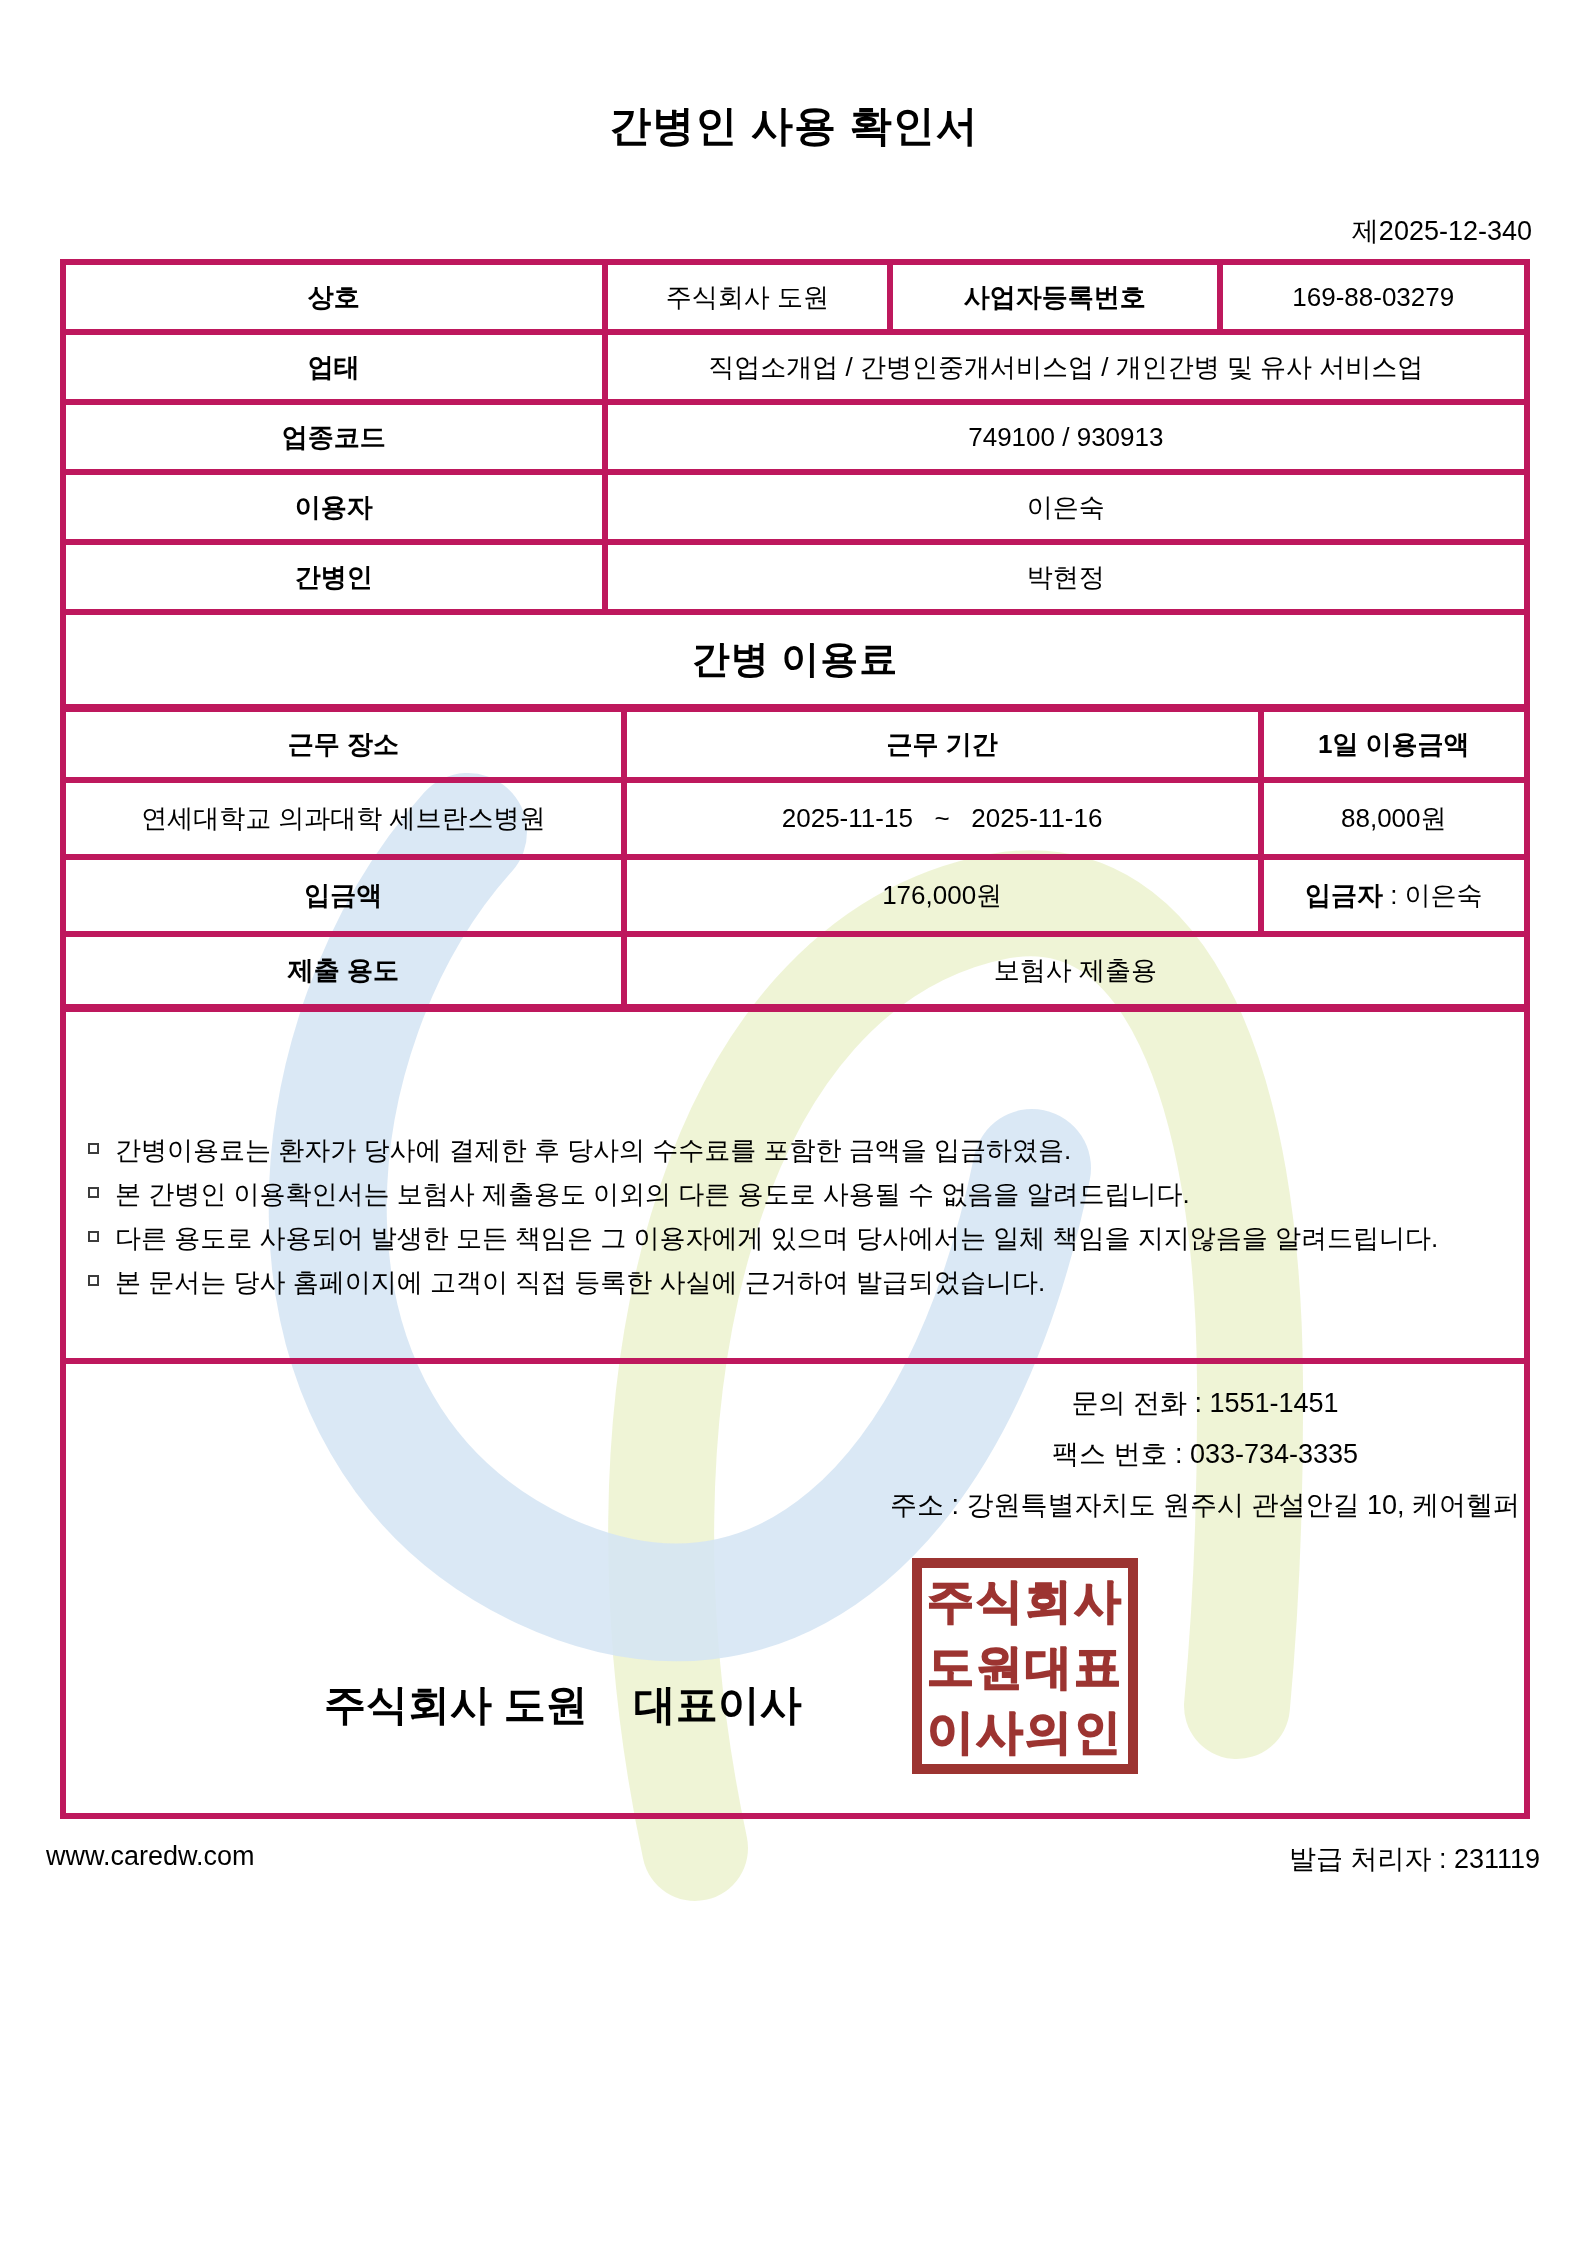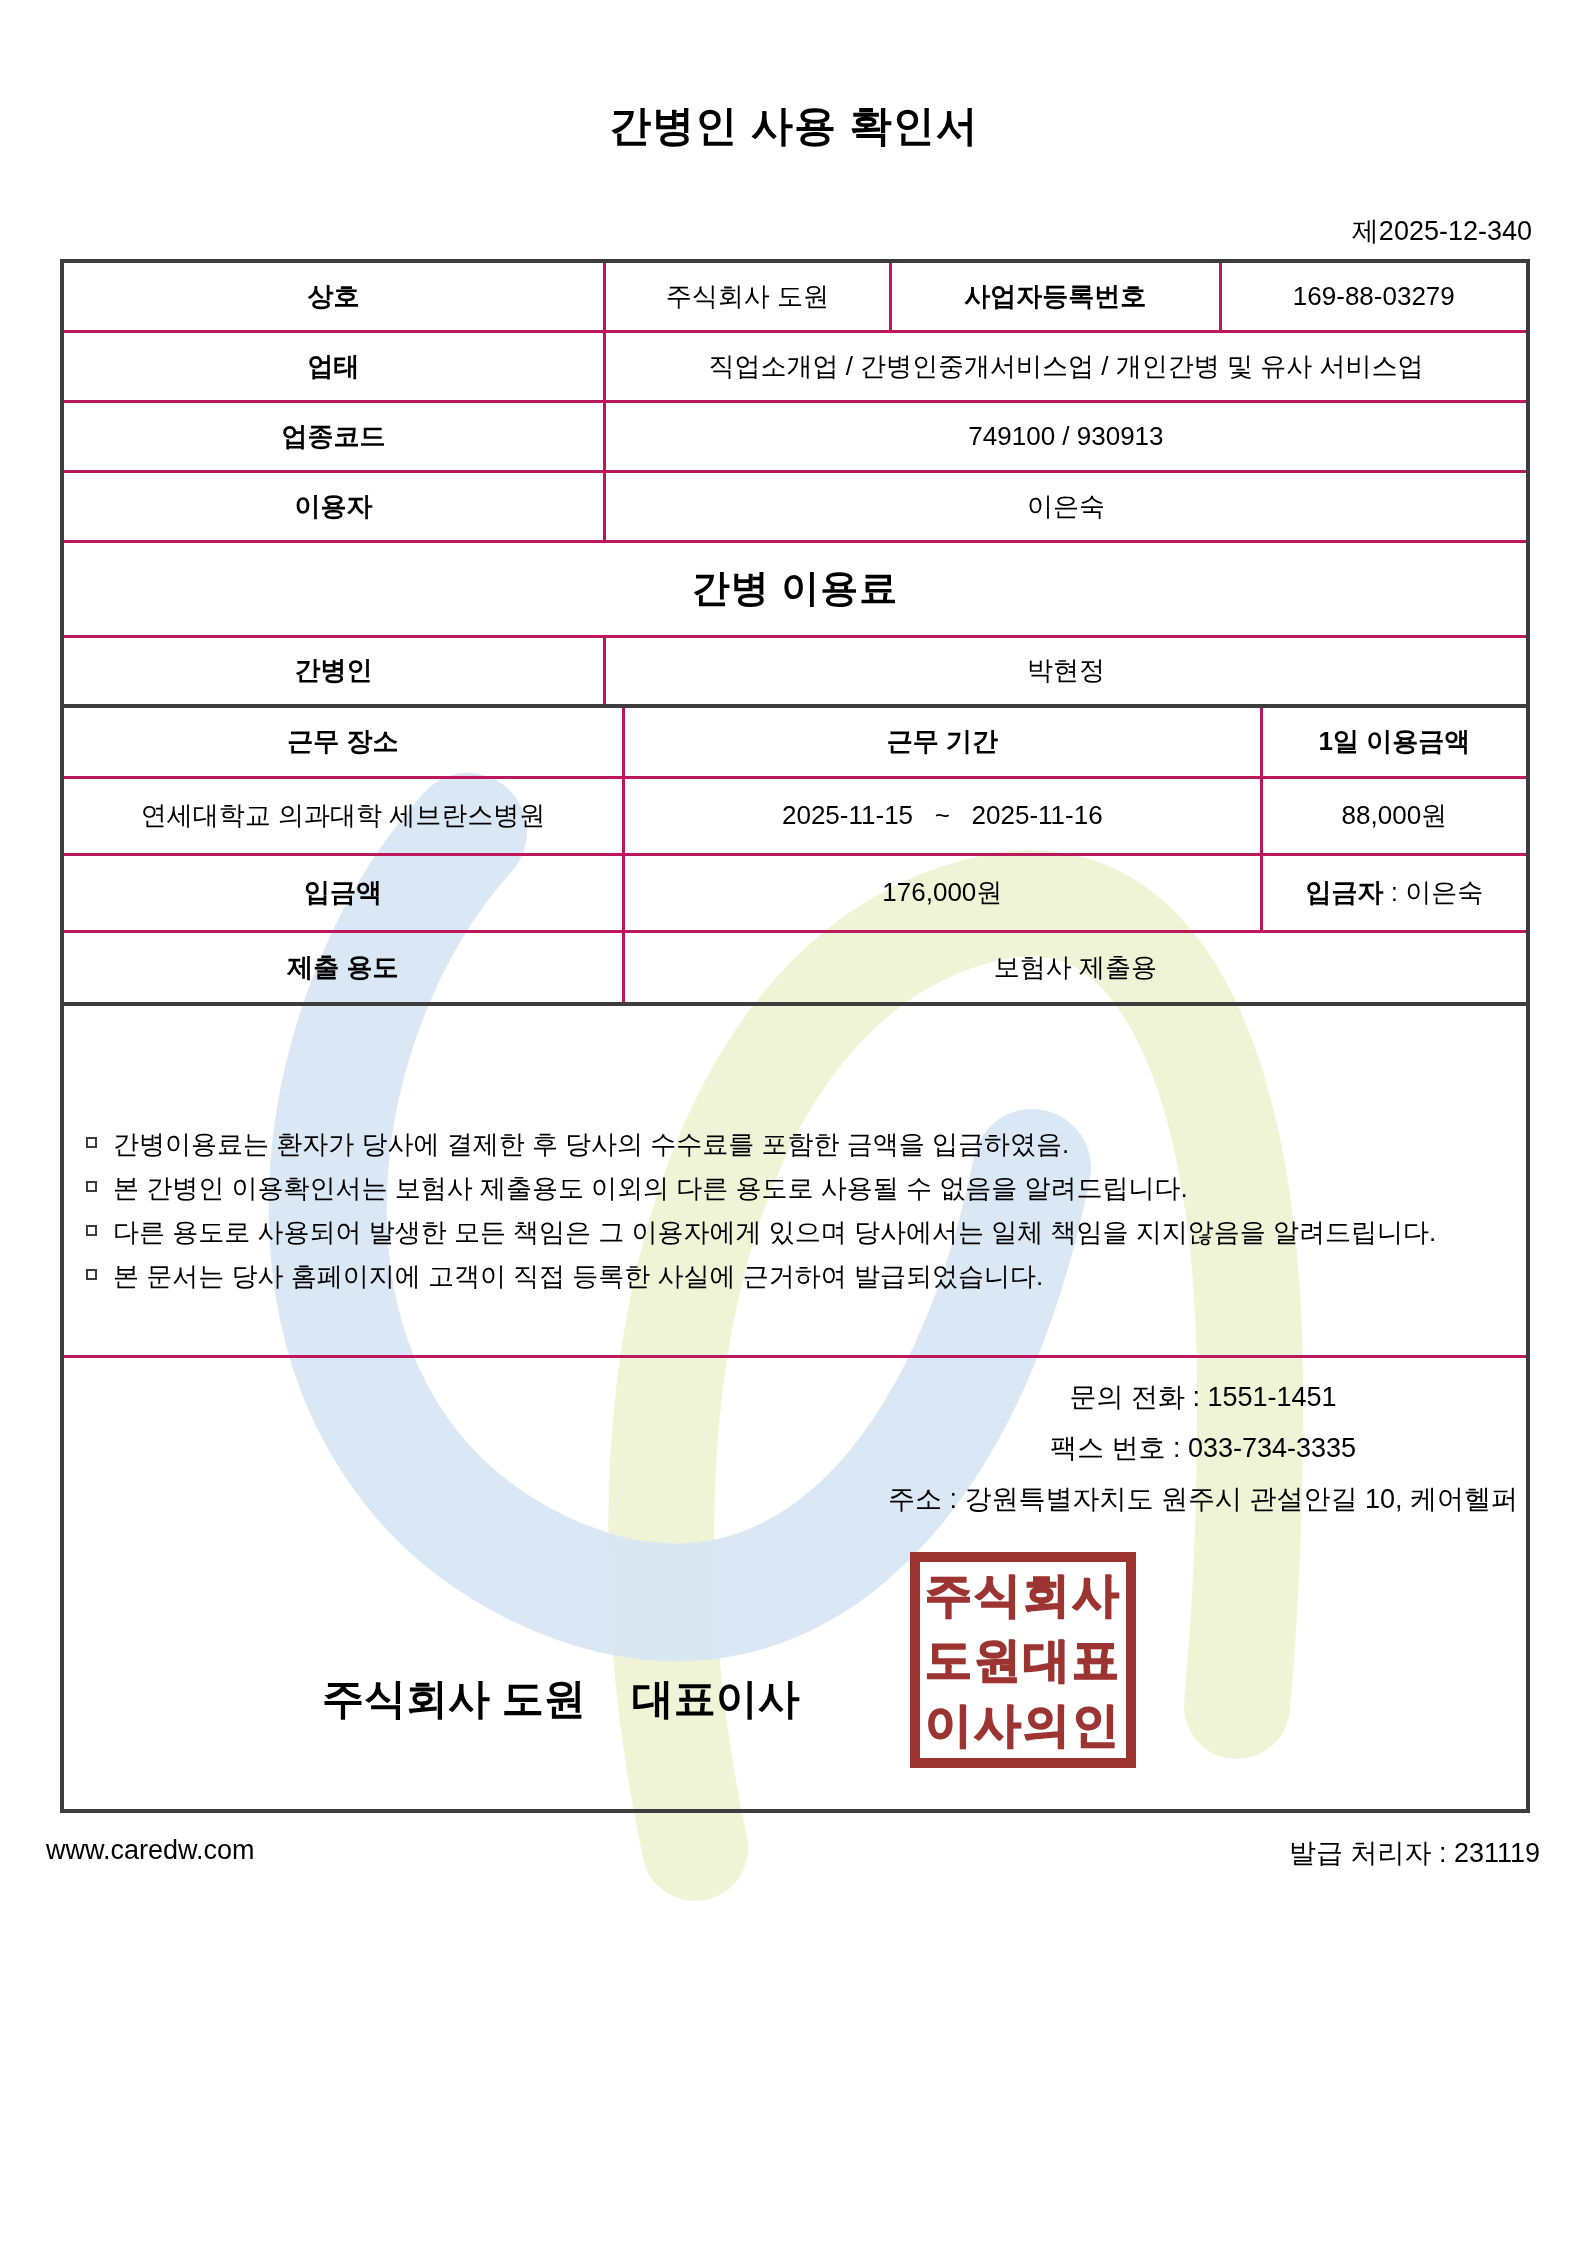--- a/index.html
+++ b/index.html
@@ -44,21 +44,21 @@
 
   table {
     border-collapse: collapse;
     width: 1470px;
     margin-left: 60px;
     table-layout: fixed;
     background: transparent;
   }
   table { border: 4px solid #3d3d3d; }
   th, td {
-    border: 3px solid #be185d;
+    border: 6px solid #be185d;
     text-align: center;
     vertical-align: middle;
     font-size: 26px;
     color: #000;
     background: transparent;
     overflow: hidden;
   }
   th { font-weight: bold; }
   td { font-weight: normal; }
 
@@ -184,25 +184,25 @@
       </tr>
       <tr>
         <th>업종코드</th>
         <td colspan="3">749100 / 930913</td>
       </tr>
       <tr>
         <th>이용자</th>
         <td colspan="3">이은숙</td>
       </tr>
       <tr>
-        <td colspan="4" class="section-head">간병 이용료</td>
-      </tr>
-      <tr>
         <th>간병인</th>
         <td colspan="3">박현정</td>
+      </tr>
+      <tr>
+        <td colspan="4" class="section-head">간병 이용료</td>
       </tr>
     </tbody>
       </table>
 
     <table class="tbl-fee">
       <colgroup>
         <col style="width:38.3%">
           <col style="width:43.5%">
           <col style="width:18.2%">
       </colgroup>

